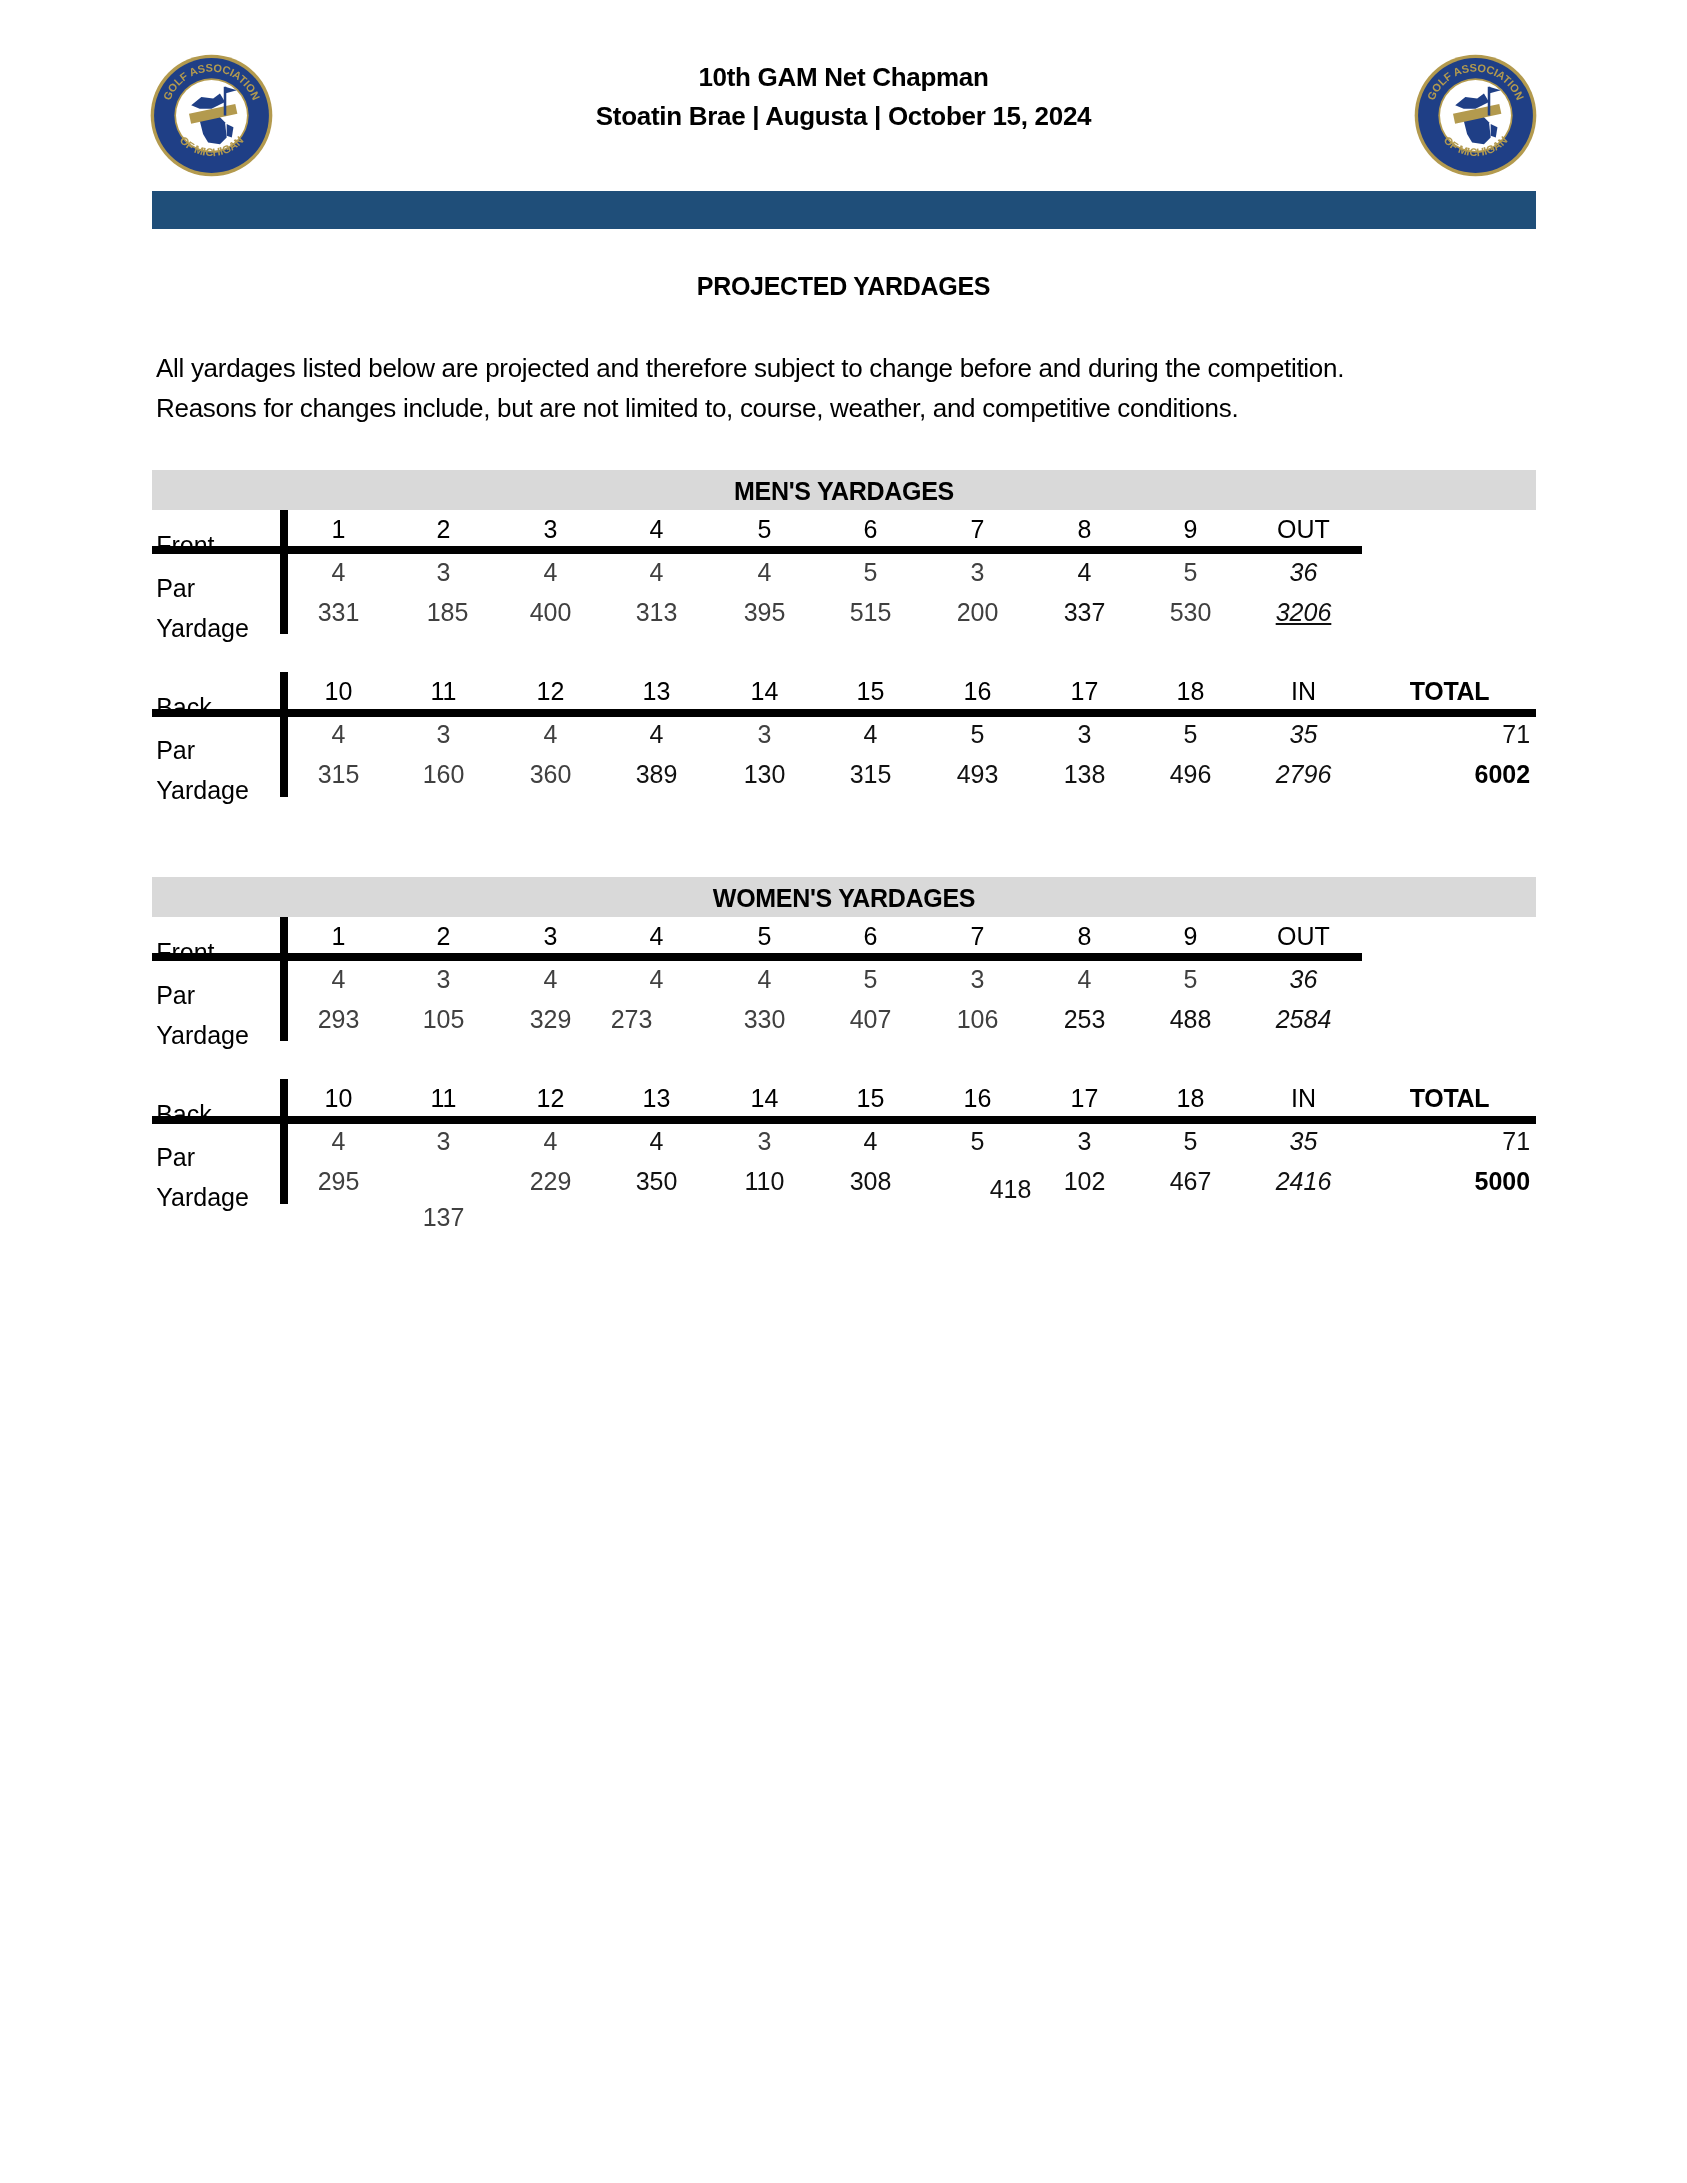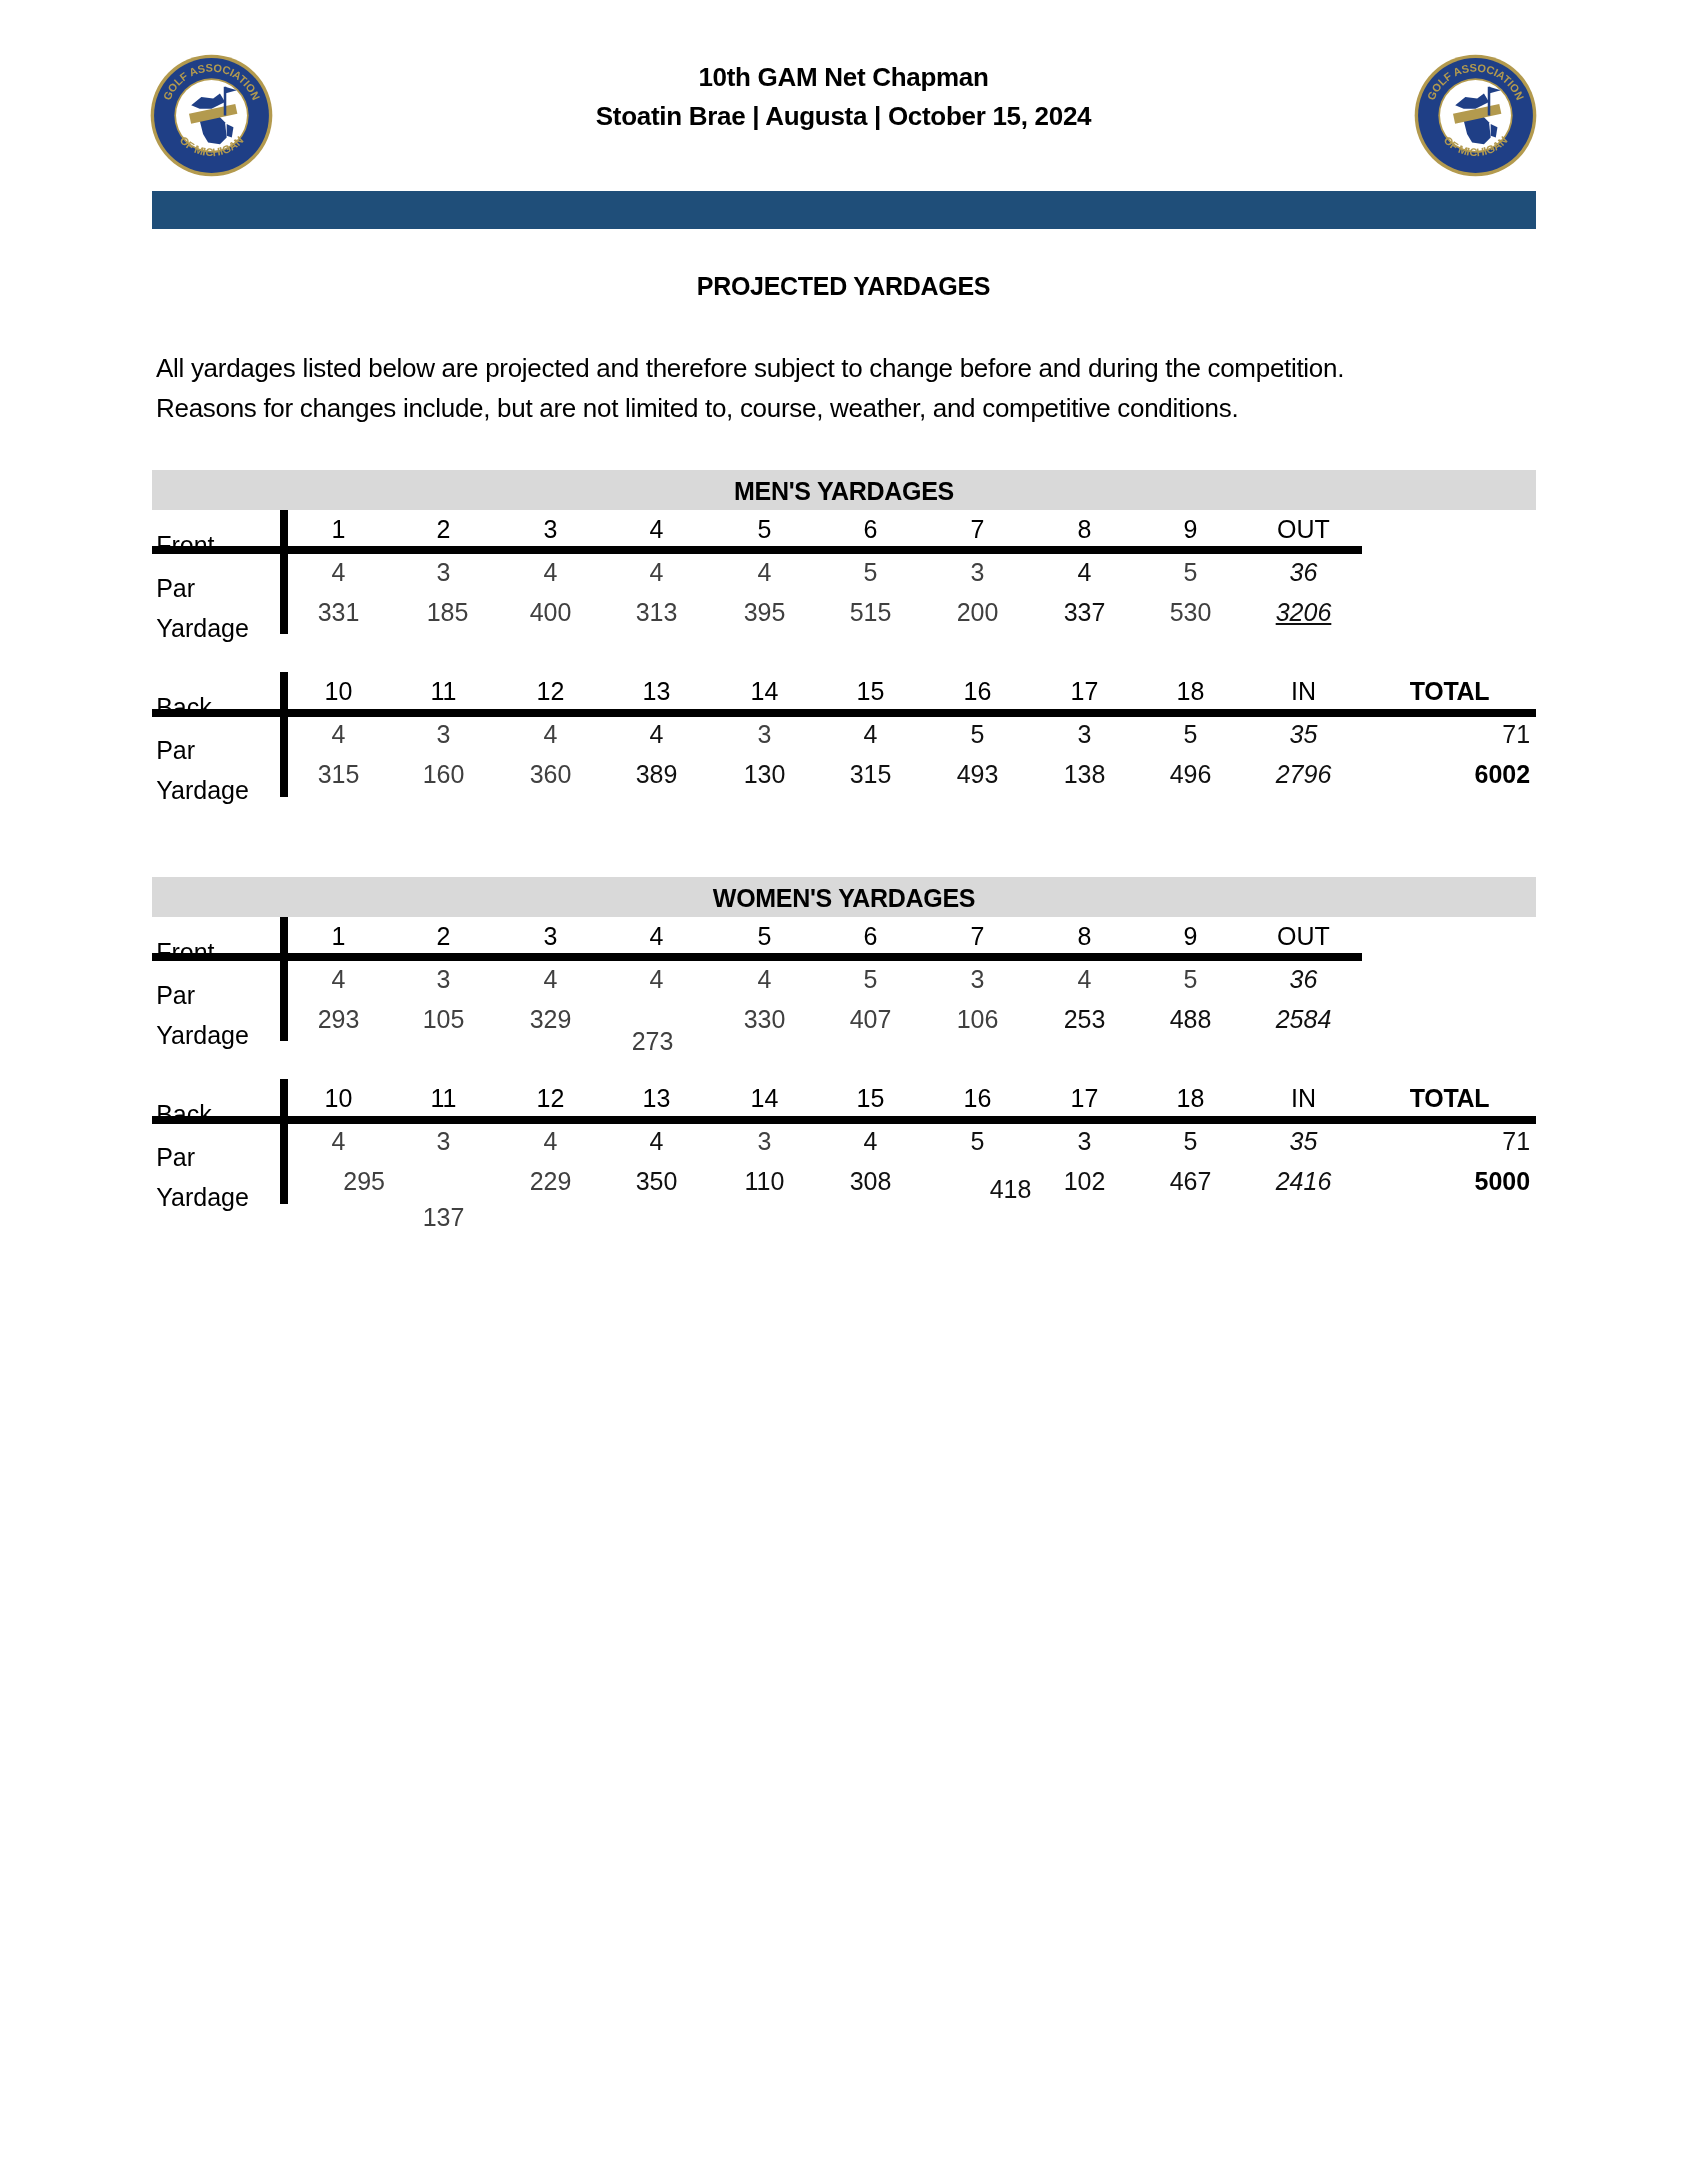--- a/index.html
+++ b/index.html
@@ -196,21 +196,21 @@
       <div class="cell gray" style="left: 825px;">3</div>
       <div class="cell gray" style="left: 932px;">4</div>
       <div class="cell gray" style="left: 1038px;">5</div>
       <div class="cell ital dark" style="left: 1151px;">36</div>
     </div>
     <div class="row" style="top: 128px;">
       <div class="lbl">Yardage</div>
       <div class="cell gray" style="left: 186px;">293</div>
       <div class="cell gray" style="left: 291px;">105</div>
       <div class="cell gray" style="left: 398px;">329</div>
-      <div class="cell gray" style="left: 500px; margin-top: 22px;">273</div>
+      <div class="cell gray" style="left: 479px;">273</div>
       <div class="cell gray" style="left: 612px;">330</div>
       <div class="cell gray" style="left: 718px;">407</div>
       <div class="cell gray" style="left: 825px;">106</div>
       <div class="cell dark" style="left: 932px;">253</div>
       <div class="cell dark" style="left: 1038px;">488</div>
       <div class="cell ital dark" style="left: 1151px;">2584</div>
     </div>
     <div class="vbar" style="top: 40px; height: 124px;"></div>
     <div class="hline" style="top: 76px; width: 1210px;"></div>
     <div class="row" style="top: 207px;">
@@ -236,21 +236,21 @@
       <div class="cell gray" style="left: 612px;">3</div>
       <div class="cell dark" style="left: 718px;">4</div>
       <div class="cell dark" style="left: 825px;">5</div>
       <div class="cell dark" style="left: 932px;">3</div>
       <div class="cell dark" style="left: 1038px;">5</div>
       <div class="cell ital dark" style="left: 1151px;">35</div>
       <div class="tot-val dark">71</div>
     </div>
     <div class="row" style="top: 290px;">
       <div class="lbl">Yardage</div>
-      <div class="cell gray" style="left: 186px; text-align: right;">295</div>
+      <div class="cell gray" style="left: 186px;">295</div>
       <div class="cell gray" style="left: 291px; margin-top: 36px;">137</div>
       <div class="cell gray" style="left: 398px;">229</div>
       <div class="cell dark" style="left: 504px;">350</div>
       <div class="cell dark" style="left: 612px;">110</div>
       <div class="cell dark" style="left: 718px;">308</div>
       <div class="cell dark" style="left: 858px; margin-top: 8px;">418</div>
       <div class="cell dark" style="left: 932px;">102</div>
       <div class="cell dark" style="left: 1038px;">467</div>
       <div class="cell ital dark" style="left: 1151px;">2416</div>
       <div class="tot-val bold">5000</div>

